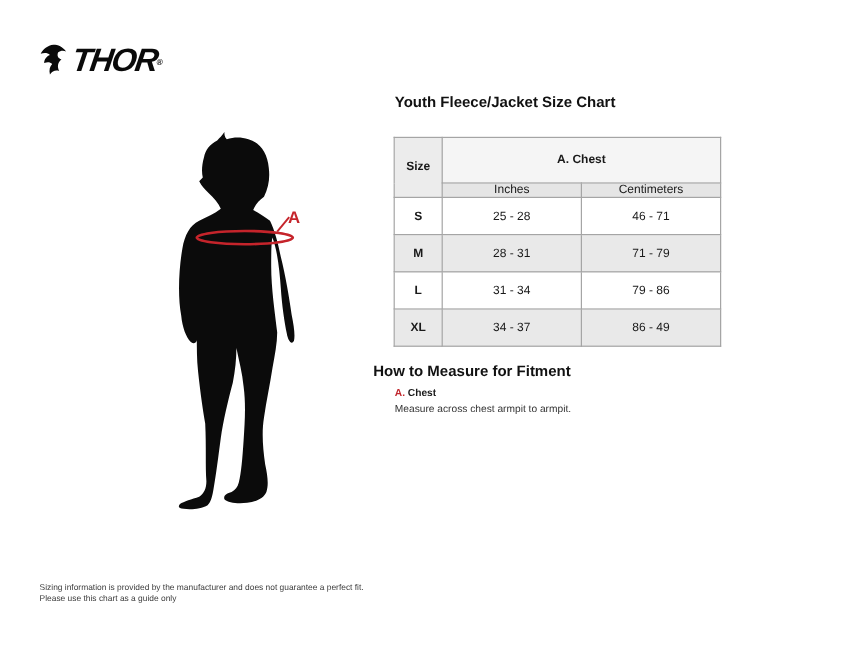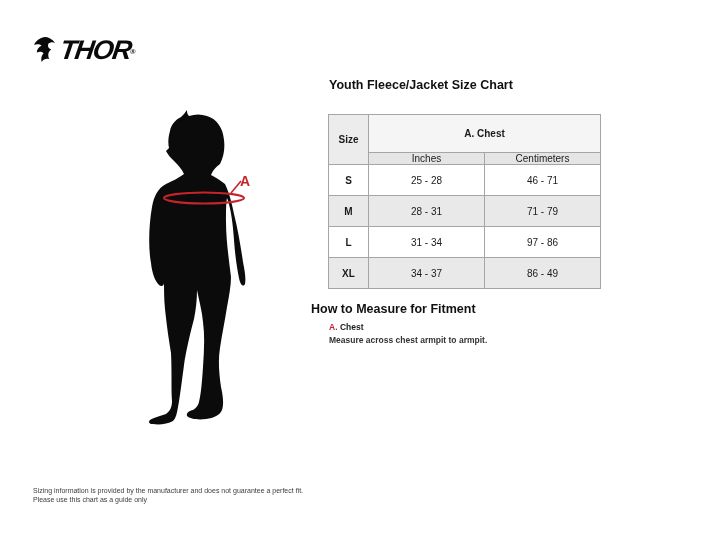--- a/index.html
+++ b/index.html
@@ -37,21 +37,21 @@
   .th-chest { background:#f5f5f5; font-weight:bold; font-size:10.5px; }
   .th-unit  { background:#e5e5e5; color:#ffffff; font-weight:normal; font-size:8px; }
   .c-size   { font-weight:bold; font-size:10px; }
   .alt td   { background:#e9e9e9; }
 
   
   .measure-heading { position:absolute; left:311px; top:302px; font-size:12.5px; font-weight:bold; color:#111; }
   .measure-item { position:absolute; left:329px; top:322px; font-size:8.5px; color:#222; }
   .measure-marker { color:#c1272d; font-weight:bold; }
   .measure-label  { font-weight:bold; color:#1a1a1a; }
-  .measure-desc   { margin-top:3px; font-weight:bold; color:#333; }
+  .measure-desc   { margin-top:3px; font-weight:normal; color:#333; }
 
   
   .footer { position:absolute; left:33px; top:486px; font-size:7px; color:#3c3c3c; line-height:9px; }
 </style>
 </head>
 <body>
 
 <div class="canvas">
 
   <div class="logo">
@@ -140,21 +140,21 @@
       <td>46 - 71</td>
     </tr>
     <tr class="tr-data alt">
       <td class="c-size">M</td>
       <td>28 - 31</td>
       <td>71 - 79</td>
     </tr>
     <tr class="tr-data">
       <td class="c-size">L</td>
       <td>31 - 34</td>
-      <td>97 - 86</td>
+      <td>79 - 86</td>
     </tr>
     <tr class="tr-data alt">
       <td class="c-size">XL</td>
       <td>34 - 37</td>
       <td>86 - 49</td>
     </tr>
   </tbody>
     </table>
 
   <div class="measure-heading">How to Measure for Fitment</div>

